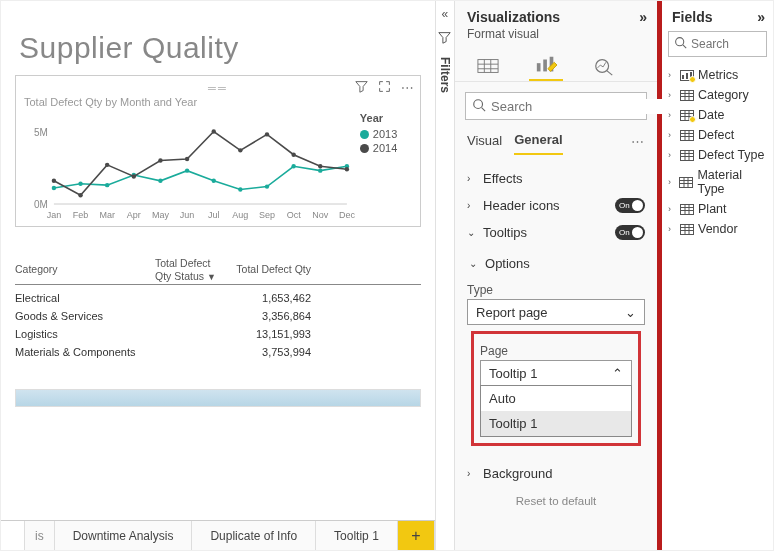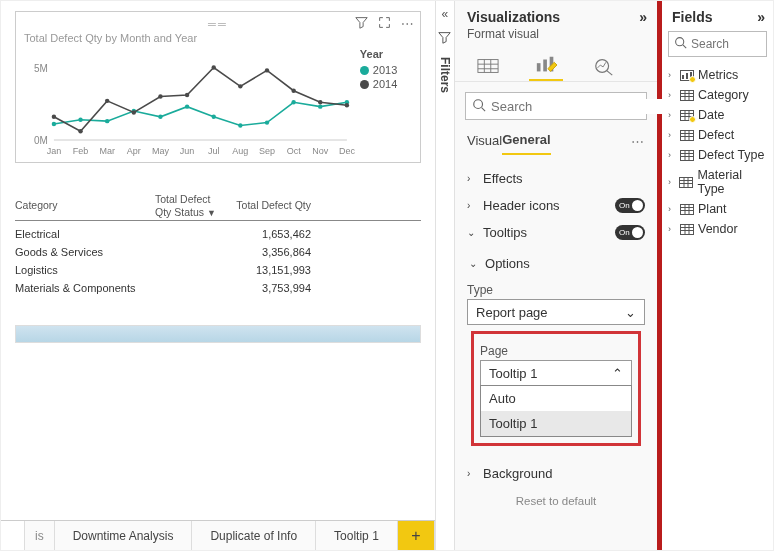--- a/index.html
+++ b/index.html
@@ -35,21 +35,21 @@
 .vlabel { writing-mode: vertical-rl; font-size:12px; color:#444; font-weight:600;}
 .vispane { width:207px; border-right:5px solid #b91c1c; display:flex; flex-direction:column; background:#f9f9f9;}
 .pane-head { display:flex; align-items:center; justify-content:space-between; padding:8px 10px 2px 12px; font-weight:600; font-size:14px;}
 .sub { font-size:12px; color:#555; padding:0 12px 6px 12px;}
 .iconrow { display:flex; gap:24px; padding:4px 16px 0 16px; border-bottom:1px solid #e5e5e5;}
 .iconbtn { width:34px; height:30px; display:flex; align-items:center; justify-content:center; color:#555; position:relative;}
 .iconbtn.active { border-bottom:2px solid #f2c811;}
 .iconbtn svg { width:22px; height:20px;}
 .search { margin:10px 10px 8px 10px; display:flex; align-items:center; border:1px solid #bbb; background:#fff; height:28px; padding:0 6px; gap:5px;}
 .search input { border:none; outline:none; flex:1; font-size:13px;}
-.subtabs { display:flex; gap:0; padding:0 12px; font-size:13px; align-items:center;}
+.subtabs { display:flex; gap:12px; padding:0 12px; font-size:13px; align-items:center;}
 .subtab { padding:4px 0 6px 0; color:#444;}
 .subtab.active { border-bottom:2px solid #f2c811; font-weight:600;}
 .dots { margin-left:auto; color:#666; letter-spacing:1px;}
 .section { padding:10px 12px 0 12px; font-size:13px;}
 .sec-row { display:flex; align-items:center; gap:6px; padding:6px 0;}
 .chev-s { font-size:10px; color:#444; display:inline-block; width:10px;}
 .toggle { margin-left:auto; width:30px; height:15px; background:#333; border-radius:8px; position:relative; color:#fff; font-size:8px; display:flex; align-items:center; padding-left:4px;}
 .toggle::after{content:""; width:11px; height:11px; background:#fff; border-radius:50%; position:absolute; right:2px; top:2px;}
 .opt-group { padding:4px 12px 10px 12px; font-size:13px;}
 .opt-label { color:#555; font-size:12px; margin:6px 0 2px 0;}
@@ -67,20 +67,21 @@
 .fld-item { display:flex; align-items:center; gap:4px; padding:3px 2px; font-size:12.5px; color:#333;}
 .fld-chev{font-size:9px; color:#555; width:8px;}
 .tblicon{width:14px; height:11px; position:relative; display:inline-block;}
 .tblicon svg{width:14px; height:11px;}
 .badge{position:absolute; right:-2px; bottom:-2px; width:7px; height:7px; background:#f2c811; border-radius:50%; border:1px solid #fff;}
 </style>
 </head>
 <body>
 
 <div class="canvas">
+  <div class="title">Supplier Quality</div>
 
   <div class="chart-card">
     <div class="chart-handle">══</div>
     <div class="chart-tools">
       <span><svg viewBox="0 0 16 16" width="13" height="13">
             <path d="M1 2h14l-5 6v5l-4 2v-7z" fill="none" stroke="#666" stroke-width="1.2"></path>
           </svg></span>
       <span><svg viewBox="0 0 16 16" width="13" height="13">
             <path d="M2 6V2h4M14 6V2h-4M2 10v4h4M14 10v4h-4" fill="none" stroke="#666" stroke-width="1.2"></path>
           </svg></span>

